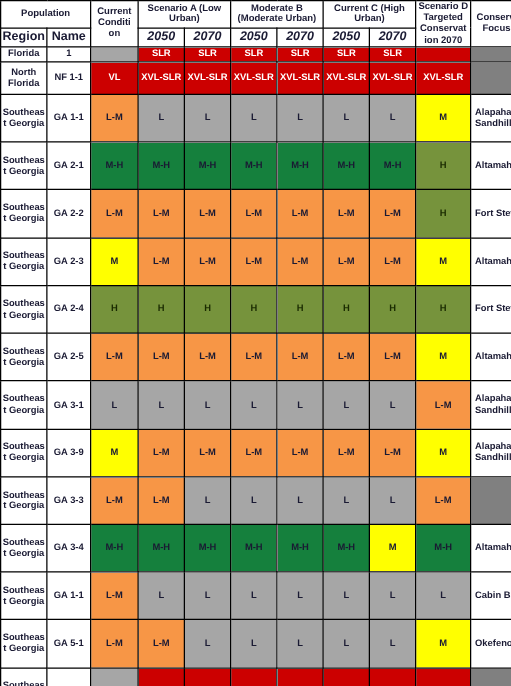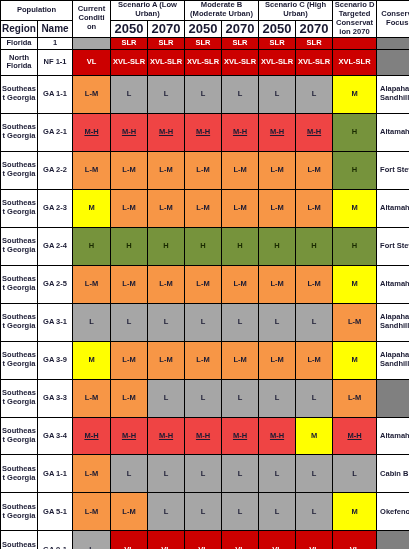--- a/index.html
+++ b/index.html
@@ -31,28 +31,28 @@
   
   col.c-region{width:37px;}
   col.c-name{width:35px;}
   col.c-cc{width:38px;}
   col.c-sc{width:37px;}
   col.c-sd{width:44px;}
   col.c-cfa{width:60px;}
 
   thead th{background:#ffffff;font-size:10px;}
   th.grp{font-size:7.6px;}
-  th.yr{font-size:13px;}
+  th.yr{font-size:10px;font-style:italic;}
 
   
   .s-grey{background:#a6a6a6;color:#1a1a33;}
   .s-darkgrey{background:#808080;}
   .s-orange{background:#f79646;color:#1a1a33;}
   .s-yellow{background:#ffff00;color:#1a1a33;}
-  .s-green{background:#ef4444;color:#1a1a33;text-decoration:underline;}
+  .s-green{background:#15803d;color:#1a1a33;}
   .s-olive{background:#76933c;color:#1a2b00;}
   .s-red{background:#cc0000;color:#ffffff;}
   .s-white{background:#ffffff;}
 
   td.cfa{
     font-size:7.5px;font-weight:bold;text-align:left;padding-left:3px;
     background:#ffffff;color:#1a1a33;
   }
   td.cfa.s-darkgrey{background:#808080;}
   td.region,td.pname{background:#ffffff;}
@@ -75,21 +75,21 @@
         <col class="c-sc">
         <col class="c-sd">
         <col class="c-cfa">
     </colgroup>
     <thead>
       <tr>
         <th colspan="2" rowspan="2" class="grp">Population</th>
         <th rowspan="3" class="grp">Current Conditi on</th>
         <th colspan="2" rowspan="2" class="grp">Scenario A (Low Urban)</th>
         <th colspan="2" rowspan="2" class="grp">Moderate B (Moderate Urban)</th>
-        <th colspan="2" rowspan="2" class="grp">Scenario C (High Urban)</th>
+        <th colspan="2" rowspan="2" class="grp">Current C (High Urban)</th>
         <th rowspan="3" class="grp">Scenario D Targeted Conservat ion 2070</th>
         <th rowspan="3" class="grp">Conservat ion Focus Area</th>
       </tr>
       <tr></tr>
       <tr>
         <th>Region</th>
         <th>Name</th>
         <th class="yr">2050</th>
         <th class="yr">2070</th>
         <th class="yr">2050</th>

